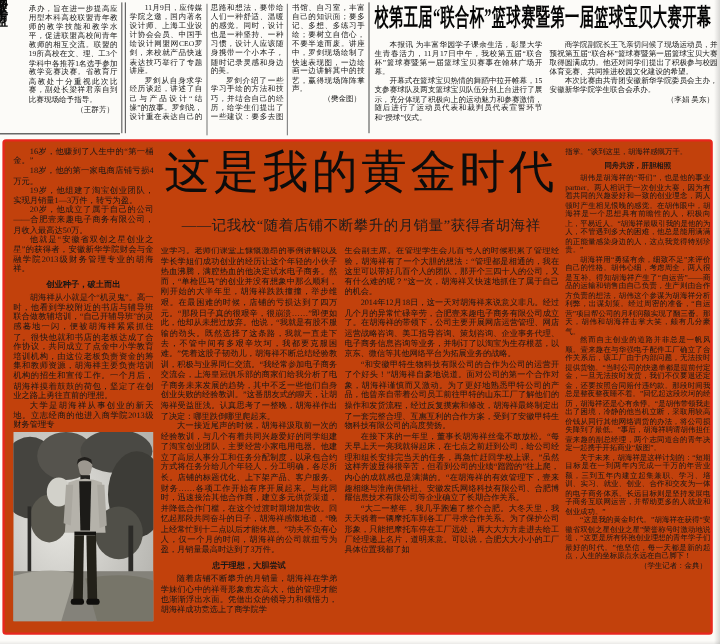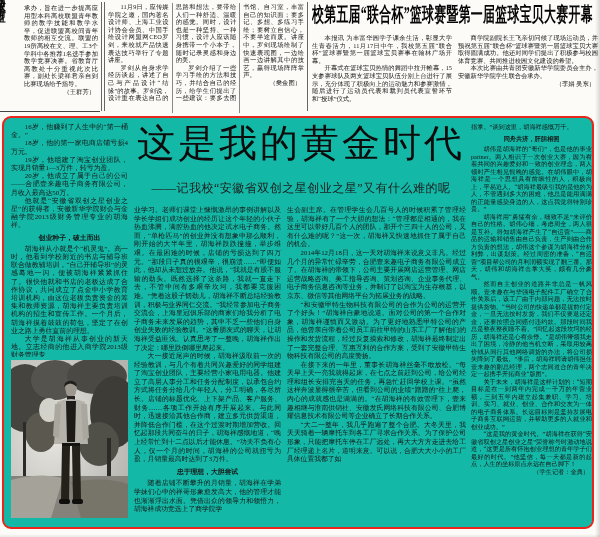--- a/index.html
+++ b/index.html
@@ -16,21 +16,21 @@
         column-count:3;column-gap:7px;column-rule:1px solid #888;}
   .bball{position:absolute;left:312px;top:1px;width:286px;height:148px;overflow:hidden;}
   .bball-headline{font-size:20px;font-weight:bold;white-space:nowrap;
         transform:scaleX(0.595);transform-origin:left top;letter-spacing:0.5px;color:#050505;}
   .bball-body{margin-top:6px;column-count:2;column-gap:6px;height:82px;overflow:hidden;}
   p{margin:0;}
   .ind{text-indent:2em;}
   .byline{text-align:right;padding-right:3px;}
   
   .main-box{position:absolute;left:2px;top:116px;width:588px;height:409px;
-        border:2.5px solid #e8261d;border-radius:9px;background:#14b8a6;}
+        border:2.5px solid #e8261d;border-radius:3px;background:#c2410c;}
   .m-col1{position:absolute;left:7px;top:5px;width:117px;height:234px;overflow:hidden;
         font-size:6.9px;line-height:8.2px;text-align:justify;}
   .subhead{text-align:center;font-weight:bold;margin:4px 0 3px 0;text-indent:0;}
   .m-photo{position:absolute;left:7px;top:242px;width:117px;height:158px;overflow:hidden;}
   .m-title{position:absolute;left:126px;top:0px;width:342px;height:60px;
         font-size:38px;letter-spacing:3px;text-align:center;white-space:nowrap;color:#0c0c0c;
         font-family:"DejaVu Serif","Liberation Serif",serif;}
   .m-subtitle{position:absolute;left:126px;top:62px;width:342px;text-align:center;
         font-size:12px;letter-spacing:0.5px;color:#1c1c1c;}
   .m-col2{position:absolute;left:130px;top:88px;width:147px;height:314px;overflow:hidden;
@@ -124,21 +124,21 @@
         <path d="M70,44 L76,44 L78,78 L72,80 Z" fill="#aaa79f"></path>
         <rect x="51" y="83" width="18" height="3" fill="#141310"></rect>
         <path d="M51,86 L59,86 L58,140 L50,140 Z" fill="#232119"></path>
         <path d="M61,86 L69,86 L70,140 L62,140 Z" fill="#232119"></path>
         <rect x="48" y="139" width="11" height="5" rx="2" fill="#100f0d"></rect>
         <rect x="61" y="139" width="11" height="5" rx="2" fill="#100f0d"></rect>
       </svg>
     </div>
 
     <div class="m-title">这是我的黄金时代</div>
-    <div class="m-subtitle">——记我校“安徽省双创之星创业之星”又有什么难的呢</div>
+    <div class="m-subtitle">——记我校“随着店铺不断攀升的月销量”获得者胡海祥</div>
 
     <div class="m-col2">
       <p>业学习。老师们课堂上慷慨激昂的事例讲解以及学长学姐们成功创业的经历让这个年轻的小伙子热血沸腾，满腔热血的他决定试水电子商务。然而，“单枪匹马”的创业并没有想象中那么顺利，刚开始的大半年里，胡海祥跌跌撞撞，举步维艰。在最困难的时候，店铺的亏损达到了四万元。“那段日子真的很艰辛，很崩溃……”即便如此，他却从未想过放弃。他说，“我就是有股不服输的劲头。既然选择了这条路，我就一直走下去，不管中间有多艰辛坎坷，我都要克服困难。”凭着这股子韧劲儿，胡海祥不断总结经验教训，积极与业界同仁交流。“我经常参加电子商务交流会，上海皇冠俱乐部的商家们给我分析了电子商务未来发展的趋势，其中不乏一些他们自身创业失败的经验教训。”这番朋友式的聊天，让胡海祥受益匪浅。认真思考了一整晚，胡海祥作出了决定：哪里跌倒哪里爬起来。</p>
       <p class="ind">大一接近尾声的时候，胡海祥汲取前一次的经验教训，与几个有着共同兴趣爱好的同学组建了淘宝创业团队，主要经营小家电用电器。他建立了高层人事分工和任务分配制度，以承包合约方式将任务分给几个年轻人，分工明确，各尽所长。店铺的标题优化、上下架产品、客户服务、财务……各项工作开始有序开展起来。与此同时，迅速接洽其他合作商，建立多元供货渠道，并降低合作门槛，在这个过渡时期增加营收。回忆起那段共同奋斗的日子，胡海祥感慨地道，“晚上经常忙到十二点以后才能休息。”功夫不负有心人，仅一个月的时间，胡海祥的公司就扭亏为盈，月销量最高时达到了3万件。</p>
       <p class="subhead">忠于理想，大胆尝试</p>
       <p class="ind">随着店铺不断攀升的月销量，胡海祥在学弟学妹们心中的祥哥形象愈发高大，他的管理才能也渐渐浮出水面。凭借出众的领导力和领悟力，胡海祥成功竞选上了商学院学</p>
     </div>
 
     <div class="m-col3">
       <p>生会副主席。在管理学生会几百号人的时候积累了管理经验，胡海祥有了一个大胆的想法：“管理都是相通的，我在这里可以带好几百个人的团队，那开个三四十人的公司，又有什么难的呢？”这一次，胡海祥又快速地抓住了属于自己的机会。</p>

